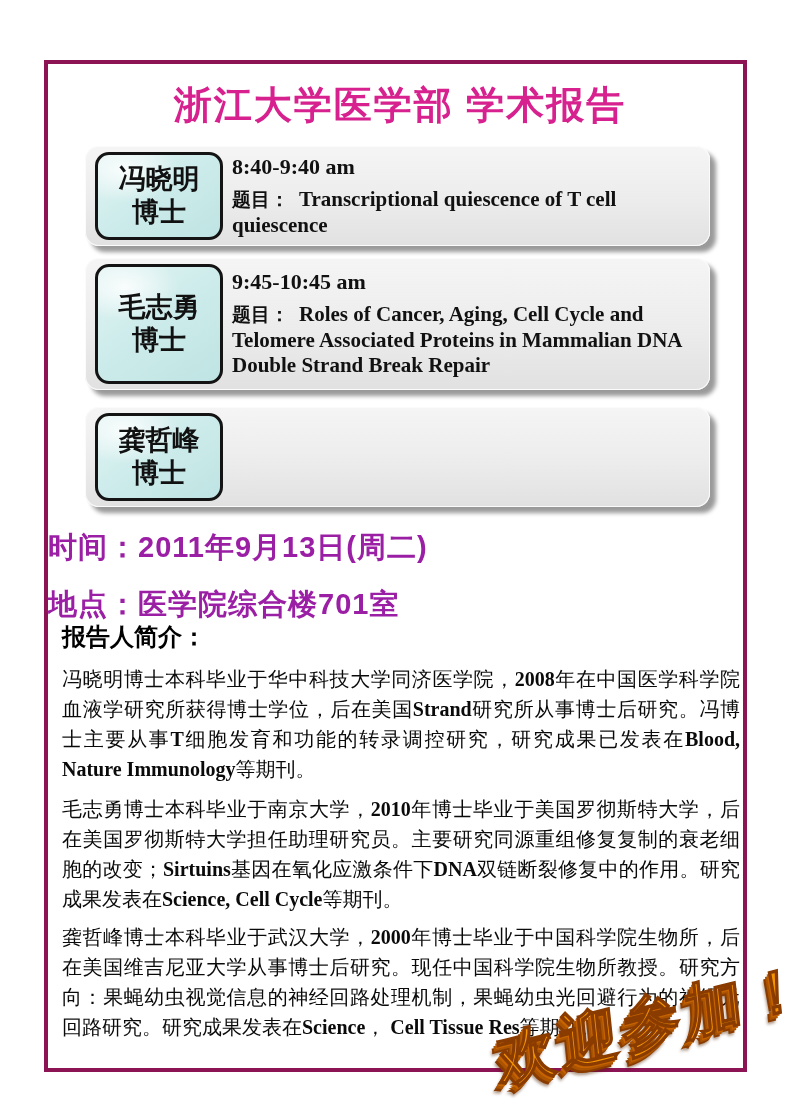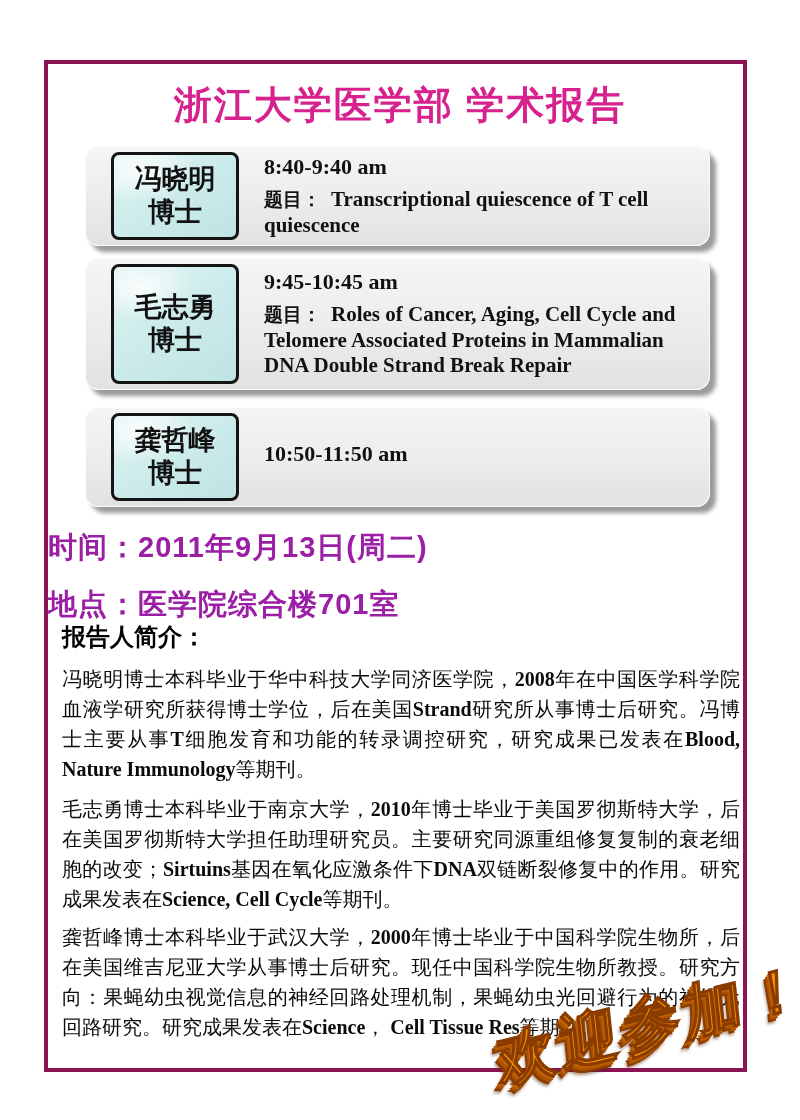--- a/index.html
+++ b/index.html
@@ -38,23 +38,23 @@
     align-items: center;
     box-sizing: border-box;
     padding: 0 14px 0 10px;
   }
   .card-1 { top: 146px; height: 100px; }
   .card-2 { top: 258px; height: 132px; }
   .card-3 { top: 407px; height: 100px; }
   .namebox {
     flex: 0 0 122px;
     align-self: stretch;
-    margin: 6px 16px;
+    margin: 6px 0;
     border: 3px solid #141414;
-    border-radius: 8px;
+    border-radius: 14px;
     background:
       radial-gradient(90px 55px at 22% 18%, rgba(255,255,255,0.85), rgba(255,255,255,0) 60%),
       linear-gradient(145deg, #e2f4f3 0%, #cdeceb 45%, #bfe4e3 100%);
     display: flex;
     flex-direction: column;
     align-items: center;
     justify-content: center;
     font-size: 27px;
     line-height: 1.22;
     color: #111;
@@ -163,21 +163,20 @@
     </div>
   </div>
 </div>
 
 <div class="card card-3">
   <div class="namebox">
     <span>龚哲峰</span>
     <span>博士</span>
   </div>
   <div class="cardinfo">
-    <div class="time">10:50-11:50 am</div>
   </div>
 </div>
 
 <div class="meta-line meta-date">
   <span>时间：</span><span>2011年9月13日(周二)</span>
 </div>
 
 <div class="meta-line meta-venue">
   <span>地点：</span><span>医学院综合楼701室</span>
 </div>

